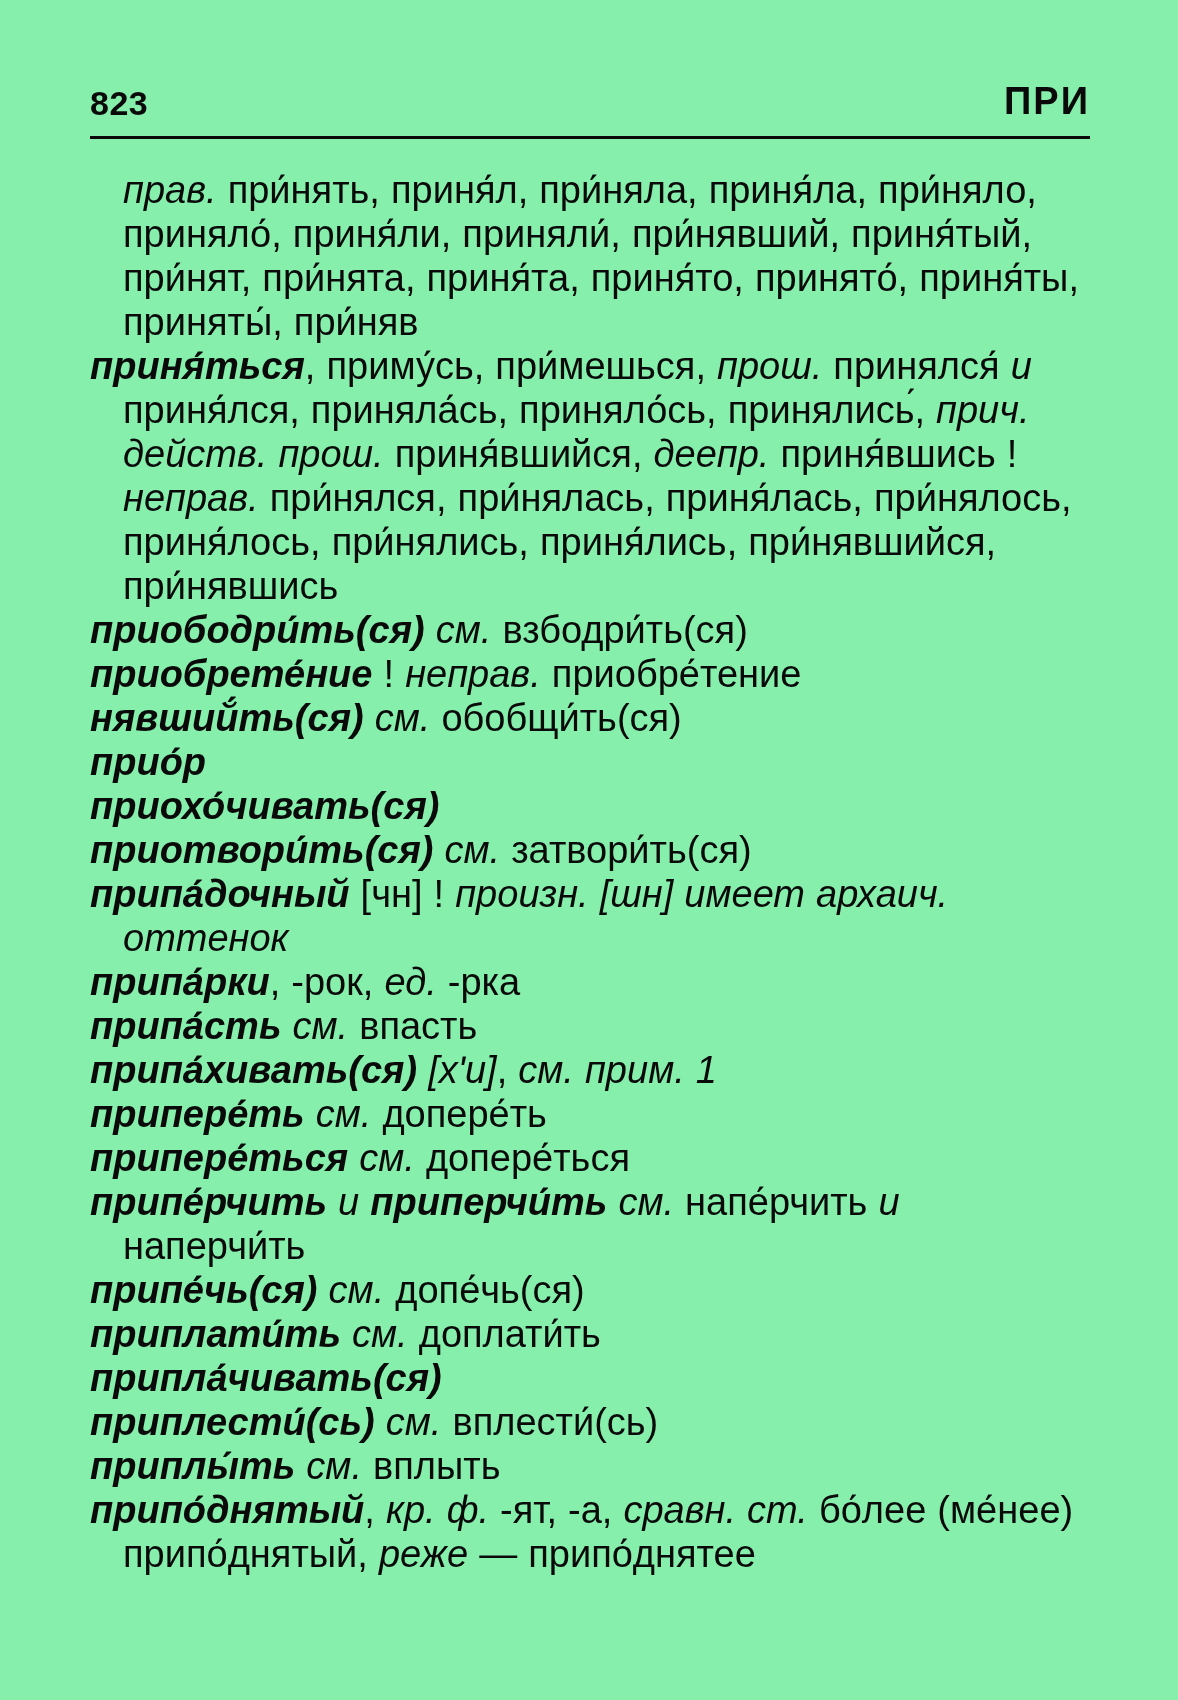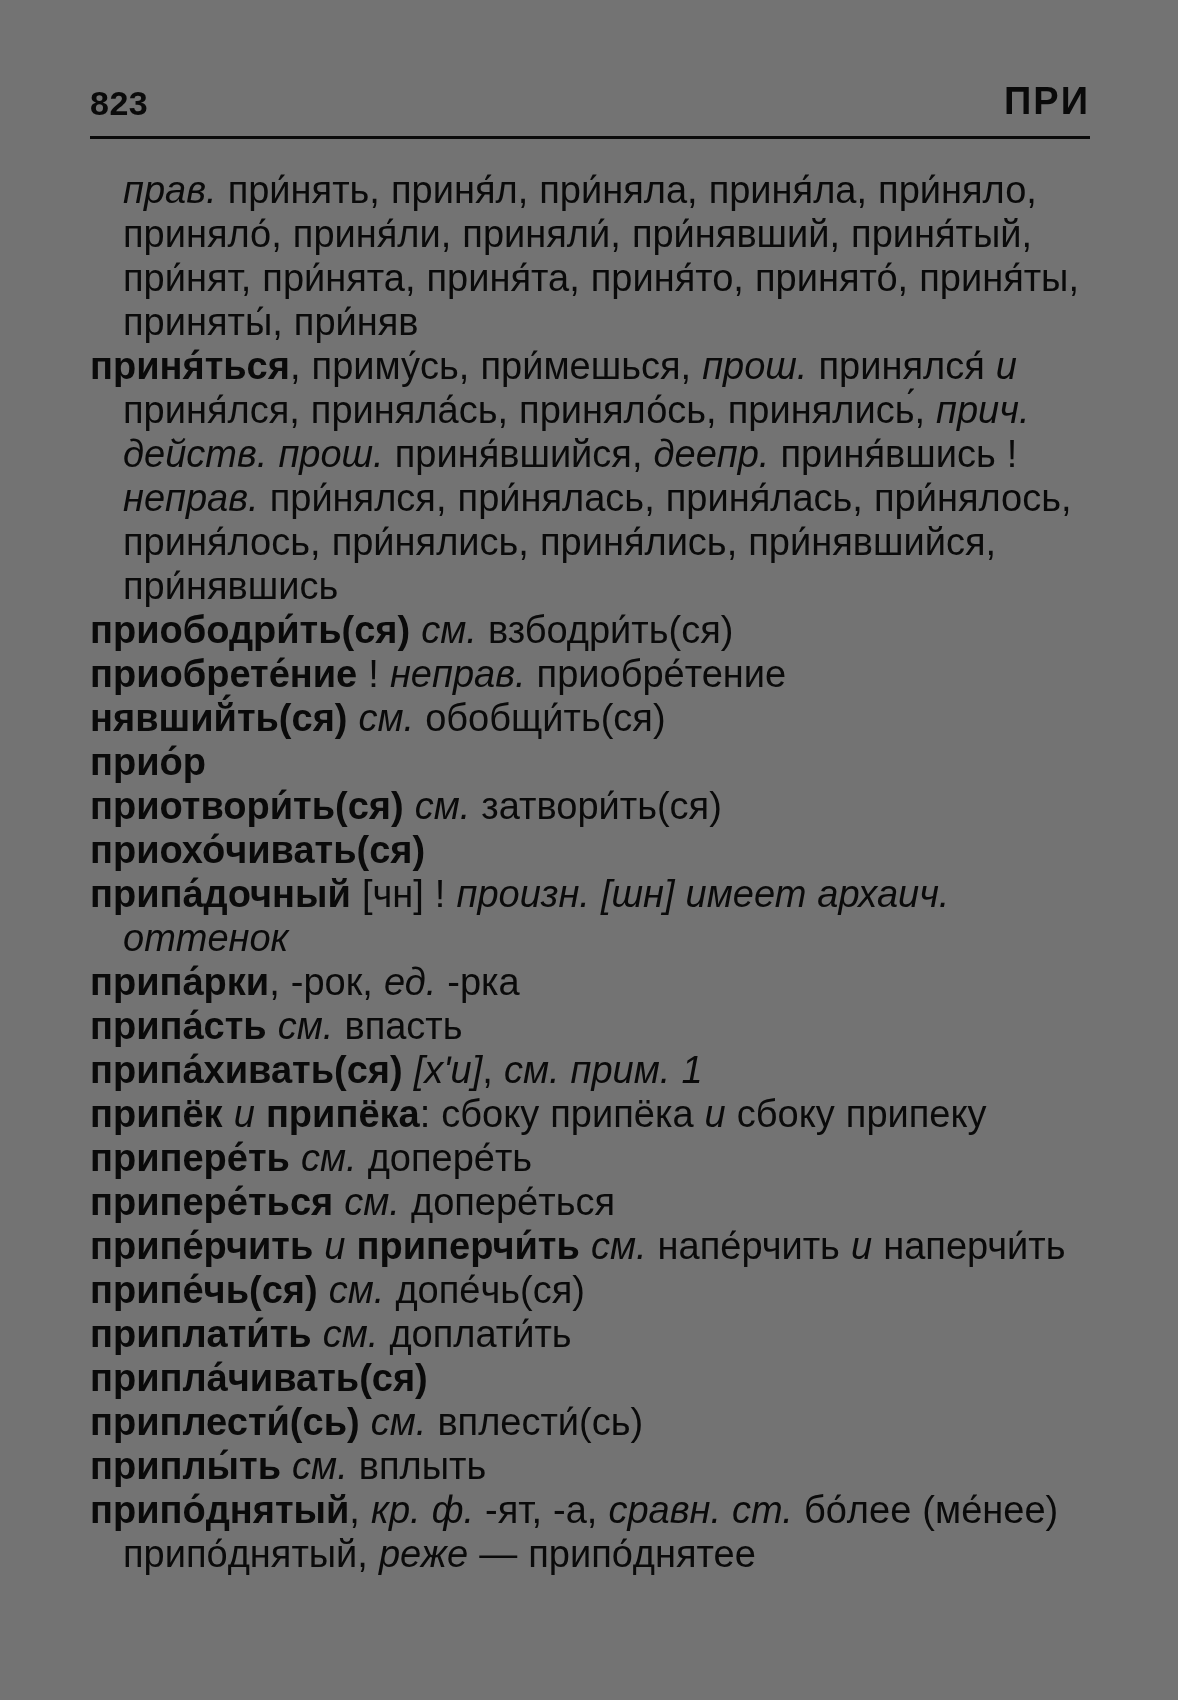--- a/index.html
+++ b/index.html
@@ -11,21 +11,21 @@
     width: 1178px;
     height: 1700px;
     font-family: "Liberation Sans", sans-serif;
     color: #0a0a0a;
     overflow: hidden;
   }
   .page {
     position: relative;
     width: 1178px;
     height: 1700px;
-    background: #737373;
+    background: #86efac;
   }
 
   
   .runhead {
     position: absolute;
     left: 90px;
     top: 68px;
     width: 1000px;
     height: 52px;
     display: flex;
@@ -70,20 +70,21 @@
     margin: 0;
     word-spacing: 0.5px;
   }
   .entry.cont {
     
     padding-left: 33px;
     text-indent: 0;
   }
   b {
     font-weight: bold;
+    font-style: italic;
   }
   i {
     font-style: italic;
   }
 </style>
 </head>
 <body>
 
 <div class="page">
 
@@ -94,27 +95,26 @@
 
   <div class="rule"></div>
 
   <div class="entries">
       <p class="entry cont"><i>прав.</i><span> при́нять, приня́л, при́няла, приня́ла, при́няло, приняло́, приня́ли, приняли́, при́нявший, приня́тый, при́нят, при́нята, приня́та, приня́то, принято́, приня́ты, приняты́, при́няв</span></p>
       <p class="entry"><b>приня́ться</b><span>, приму́сь, при́мешься, </span><i>прош.</i><span> принялся́ </span><i>и</i><span> приня́лся, приняла́сь, приняло́сь, принялись́, </span><i>прич. действ. прош.</i><span> приня́вшийся, </span><i>деепр.</i><span> приня́вшись ! </span><i>неправ.</i><span> при́нялся, при́нялась, приня́лась, при́нялось, приня́лось, при́нялись, приня́лись, при́нявшийся, при́нявшись</span></p>
       <p class="entry"><b>приободри́ть(ся)</b><span> </span><i>см.</i><span> взбодри́ть(ся)</span></p>
       <p class="entry"><b>приобрете́ние</b><span> ! </span><i>неправ.</i><span> приобре́тение</span></p>
       <p class="entry"><b>нявший́ть(ся)</b><span> </span><i>см.</i><span> обобщи́ть(ся)</span></p>
       <p class="entry"><b>прио́р</b></p>
+      <p class="entry"><b>приохо́чивать(ся)</b></p>
       <p class="entry"><b>приотвори́ть(ся)</b><span> </span><i>см.</i><span> затвори́ть(ся)</span></p>
-      <p class="entry"><b>приохо́чивать(ся)</b></p>
       <p class="entry"><b>припа́дочный</b><span> [чн] ! </span><i>произн.</i><span> </span><i>[шн] имеет архаич. оттенок</i></p>
       <p class="entry"><b>припа́рки</b><span>, -рок, </span><i>ед.</i><span> -рка</span></p>
       <p class="entry"><b>припа́сть</b><span> </span><i>см.</i><span> впасть</span></p>
       <p class="entry"><b>припа́хивать(ся)</b><span> </span><i>[xʹи]</i><span>, </span><i>см. прим. 1</i></p>
-      <p class="entry"><b>припёк</b><span> </span><i>и</i><span> </span><b>припёка</b><span>: сбоку припёка </span><i>и</i><span> сбоку припеку</span></p>
       <p class="entry"><b>припере́ть</b><span> </span><i>см.</i><span> допере́ть</span></p>
       <p class="entry"><b>припере́ться</b><span> </span><i>см.</i><span> допере́ться</span></p>
       <p class="entry"><b>припе́рчить</b><span> </span><i>и</i><span> </span><b>приперчи́ть</b><span> </span><i>см.</i><span> напе́рчить </span><i>и</i><span> наперчи́ть</span></p>
       <p class="entry"><b>припе́чь(ся)</b><span> </span><i>см.</i><span> допе́чь(ся)</span></p>
       <p class="entry"><b>приплати́ть</b><span> </span><i>см.</i><span> доплати́ть</span></p>
       <p class="entry"><b>припла́чивать(ся)</b></p>
       <p class="entry"><b>приплести́(сь)</b><span> </span><i>см.</i><span> вплести́(сь)</span></p>
       <p class="entry"><b>приплы́ть</b><span> </span><i>см.</i><span> вплыть</span></p>
       <p class="entry"><b>припо́днятый</b><span>, </span><i>кр. ф.</i><span> -ят, -а, </span><i>сравн. ст.</i><span> бо́лее (ме́нее) припо́днятый, </span><i>реже</i><span> — припо́днятее</span></p>
     </div>

